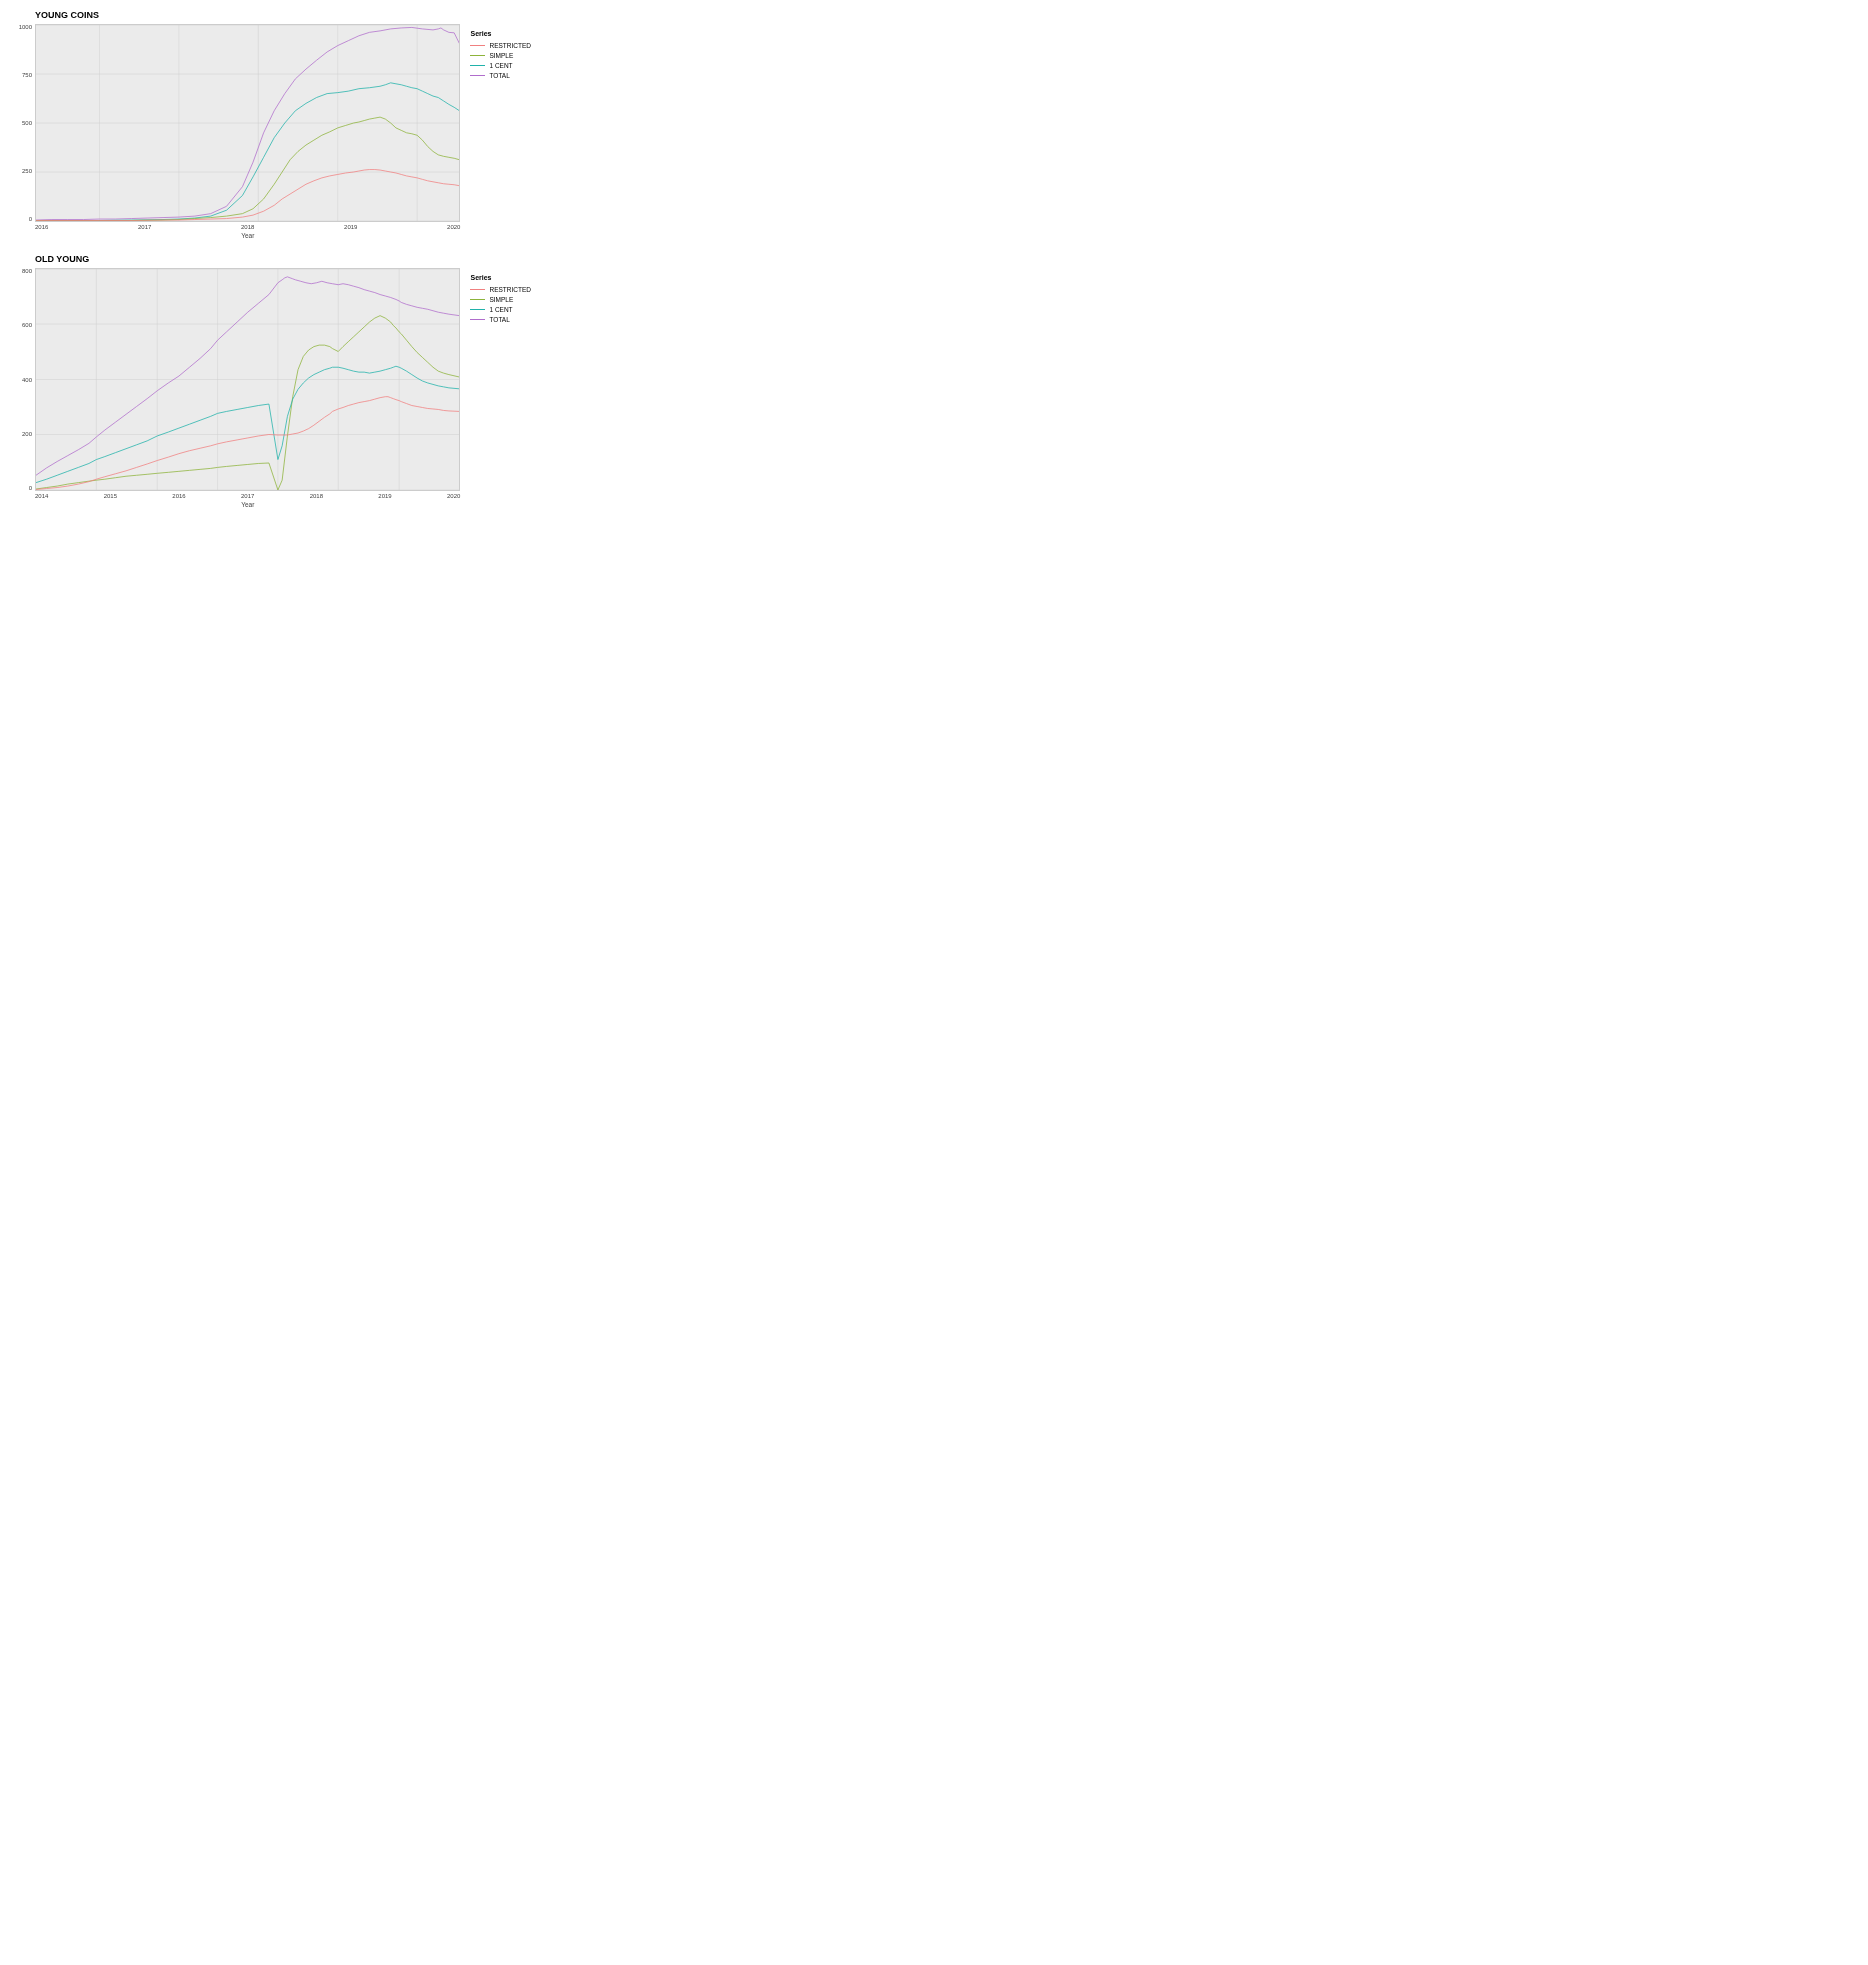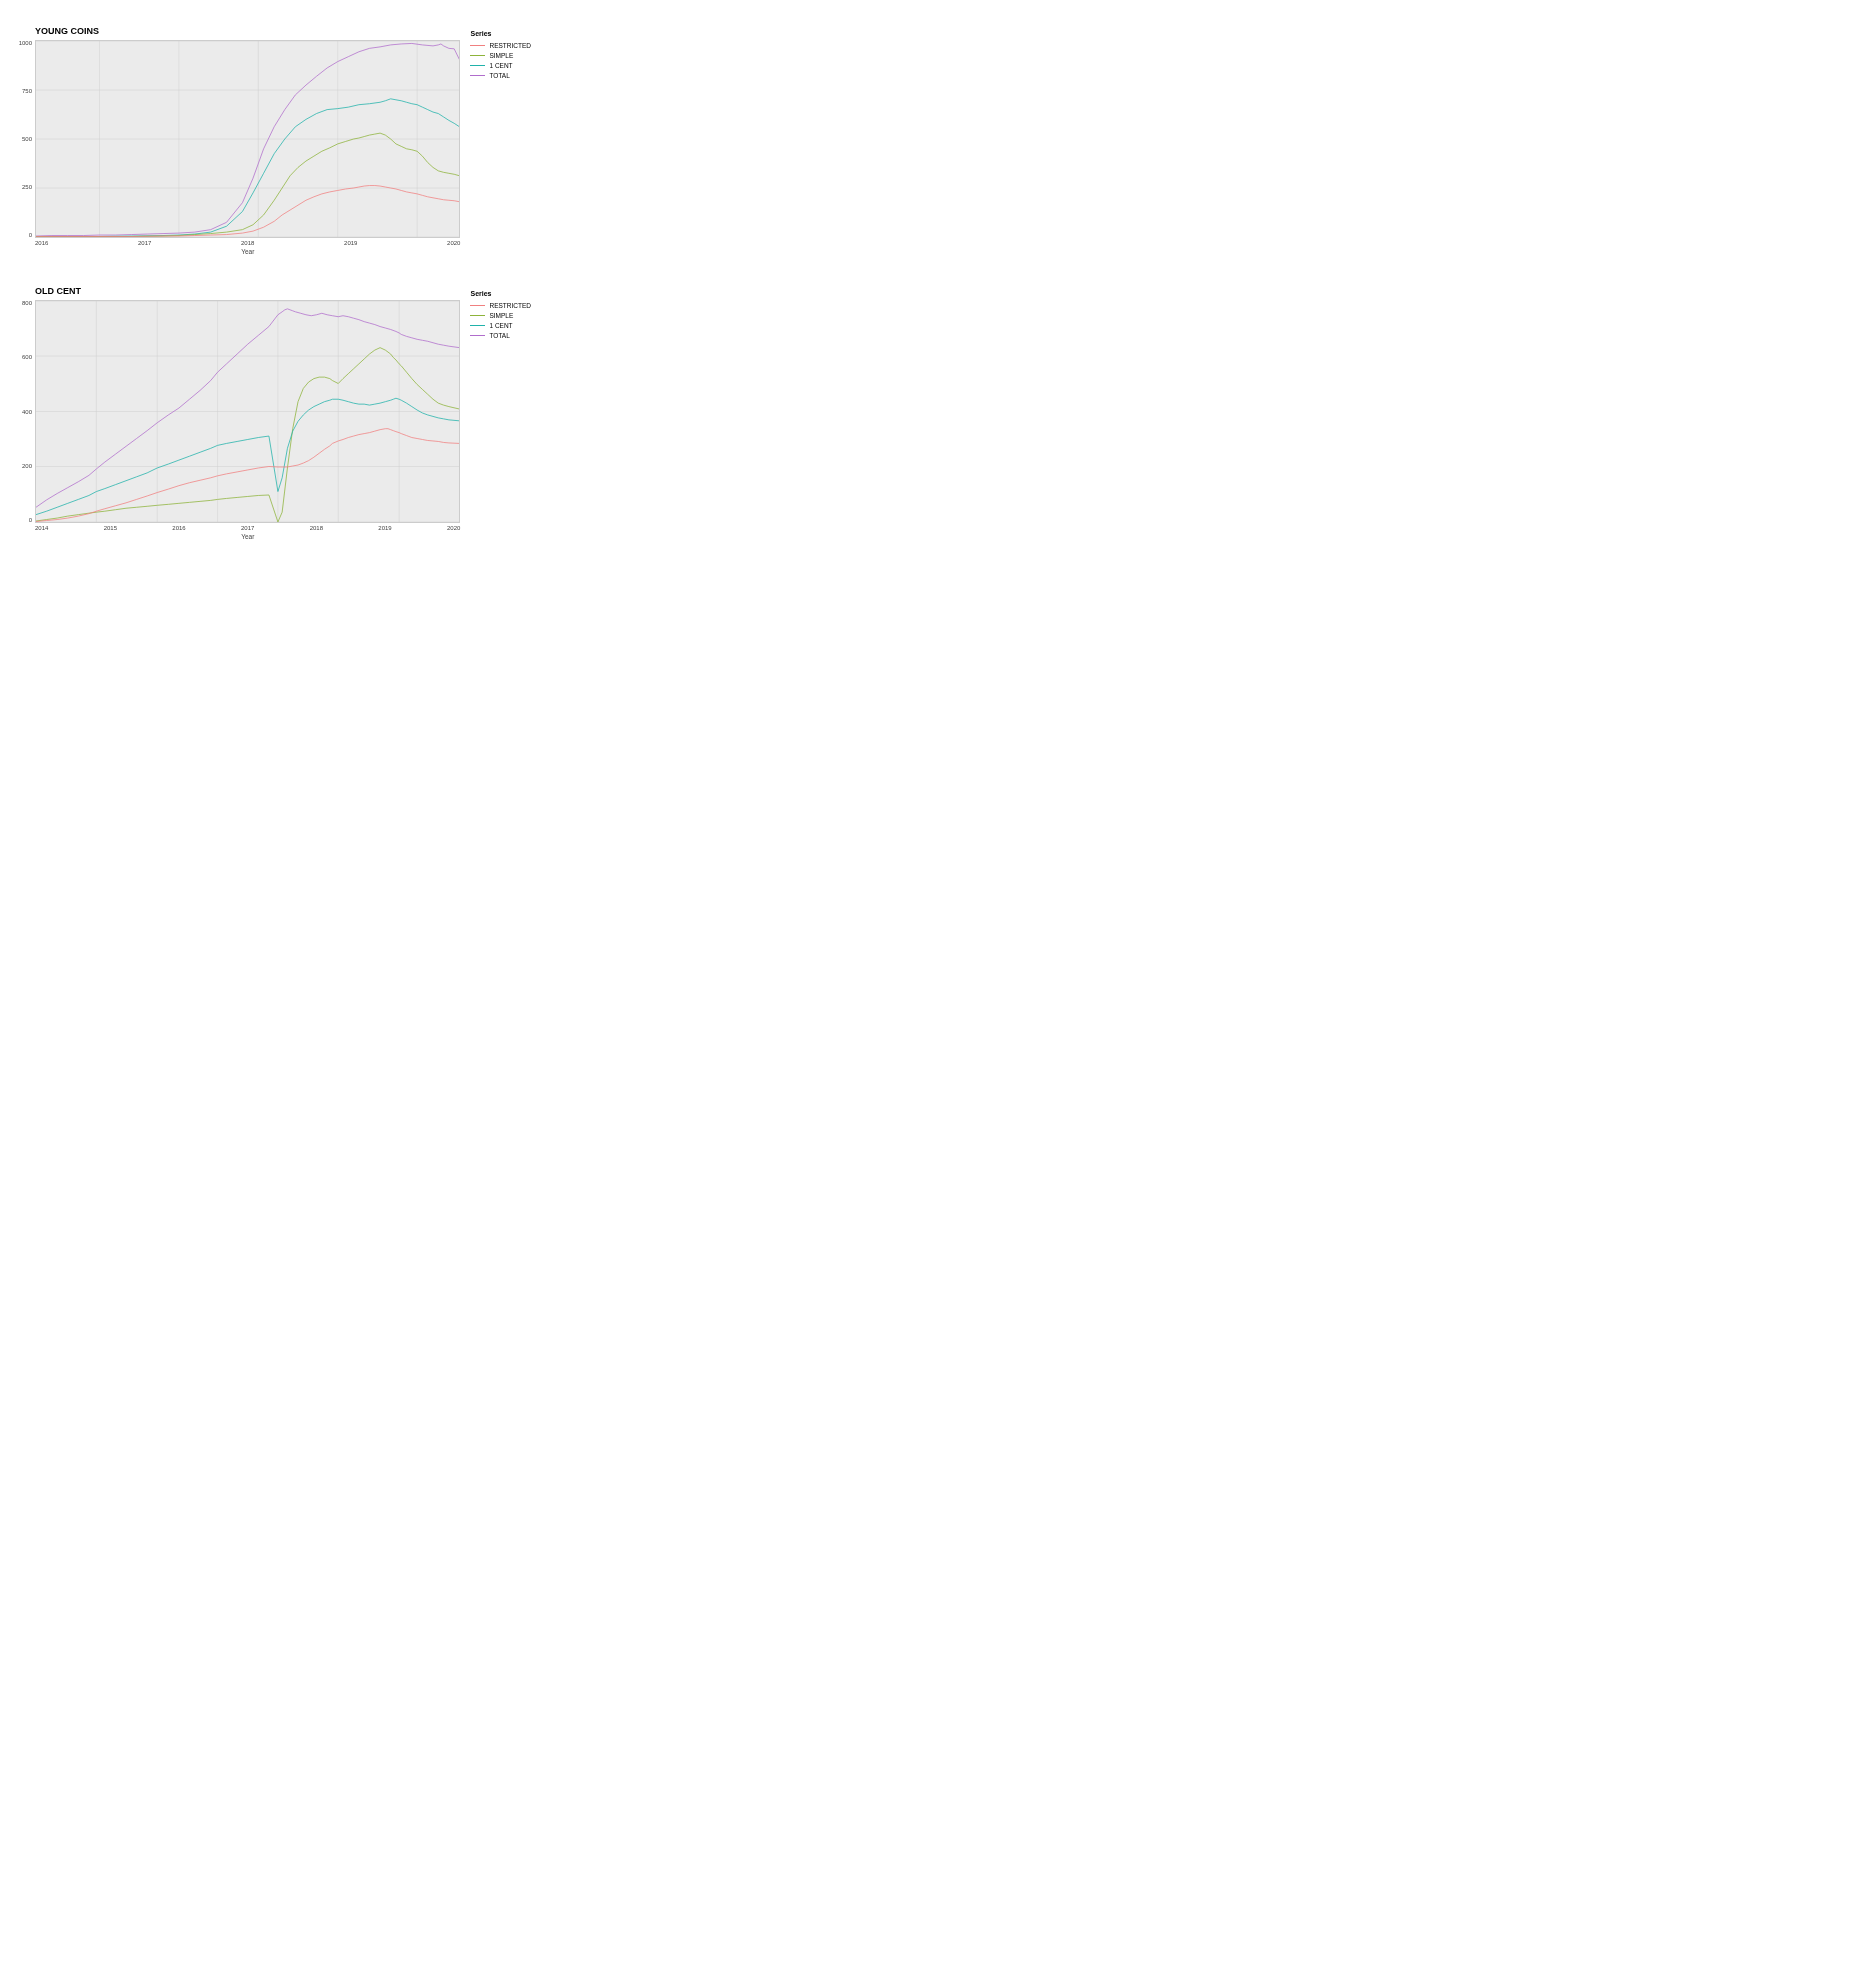--- a/index.html
+++ b/index.html
@@ -17,21 +17,20 @@
     .chart-section {
       display: flex;
       flex-direction: row;
       align-items: flex-start;
       gap: 5px;
     }
     .chart-wrapper {
       flex: 1;
       display: flex;
       flex-direction: column;
-      margin-top: 16px;
     }
     .chart-title {
       font-size: 9px;
       font-weight: bold;
       margin-bottom: 4px;
       margin-left: 25px;
     }
     .chart-area {
       display: flex;
       flex-direction: row;
@@ -194,21 +193,21 @@
       </div>
       <div class="legend-item">
         <div class="legend-line" style="background-color: #b06dcc;"></div>
         <span>TOTAL</span>
       </div>
     </div>
   </div>
 
   <div class="chart-section">
     <div class="chart-wrapper">
-      <div class="chart-title">OLD CENT</div>
+      <div class="chart-title">OLD YOUNG</div>
       <div class="chart-area">
         <div class="y-axis">
           <span>800</span>
           <span>600</span>
           <span>400</span>
           <span>200</span>
           <span>0</span>
         </div>
         <div class="chart-main" style="height: 223px;">
           <svg class="chart-svg" viewBox="0 0 800 450" preserveAspectRatio="none">

